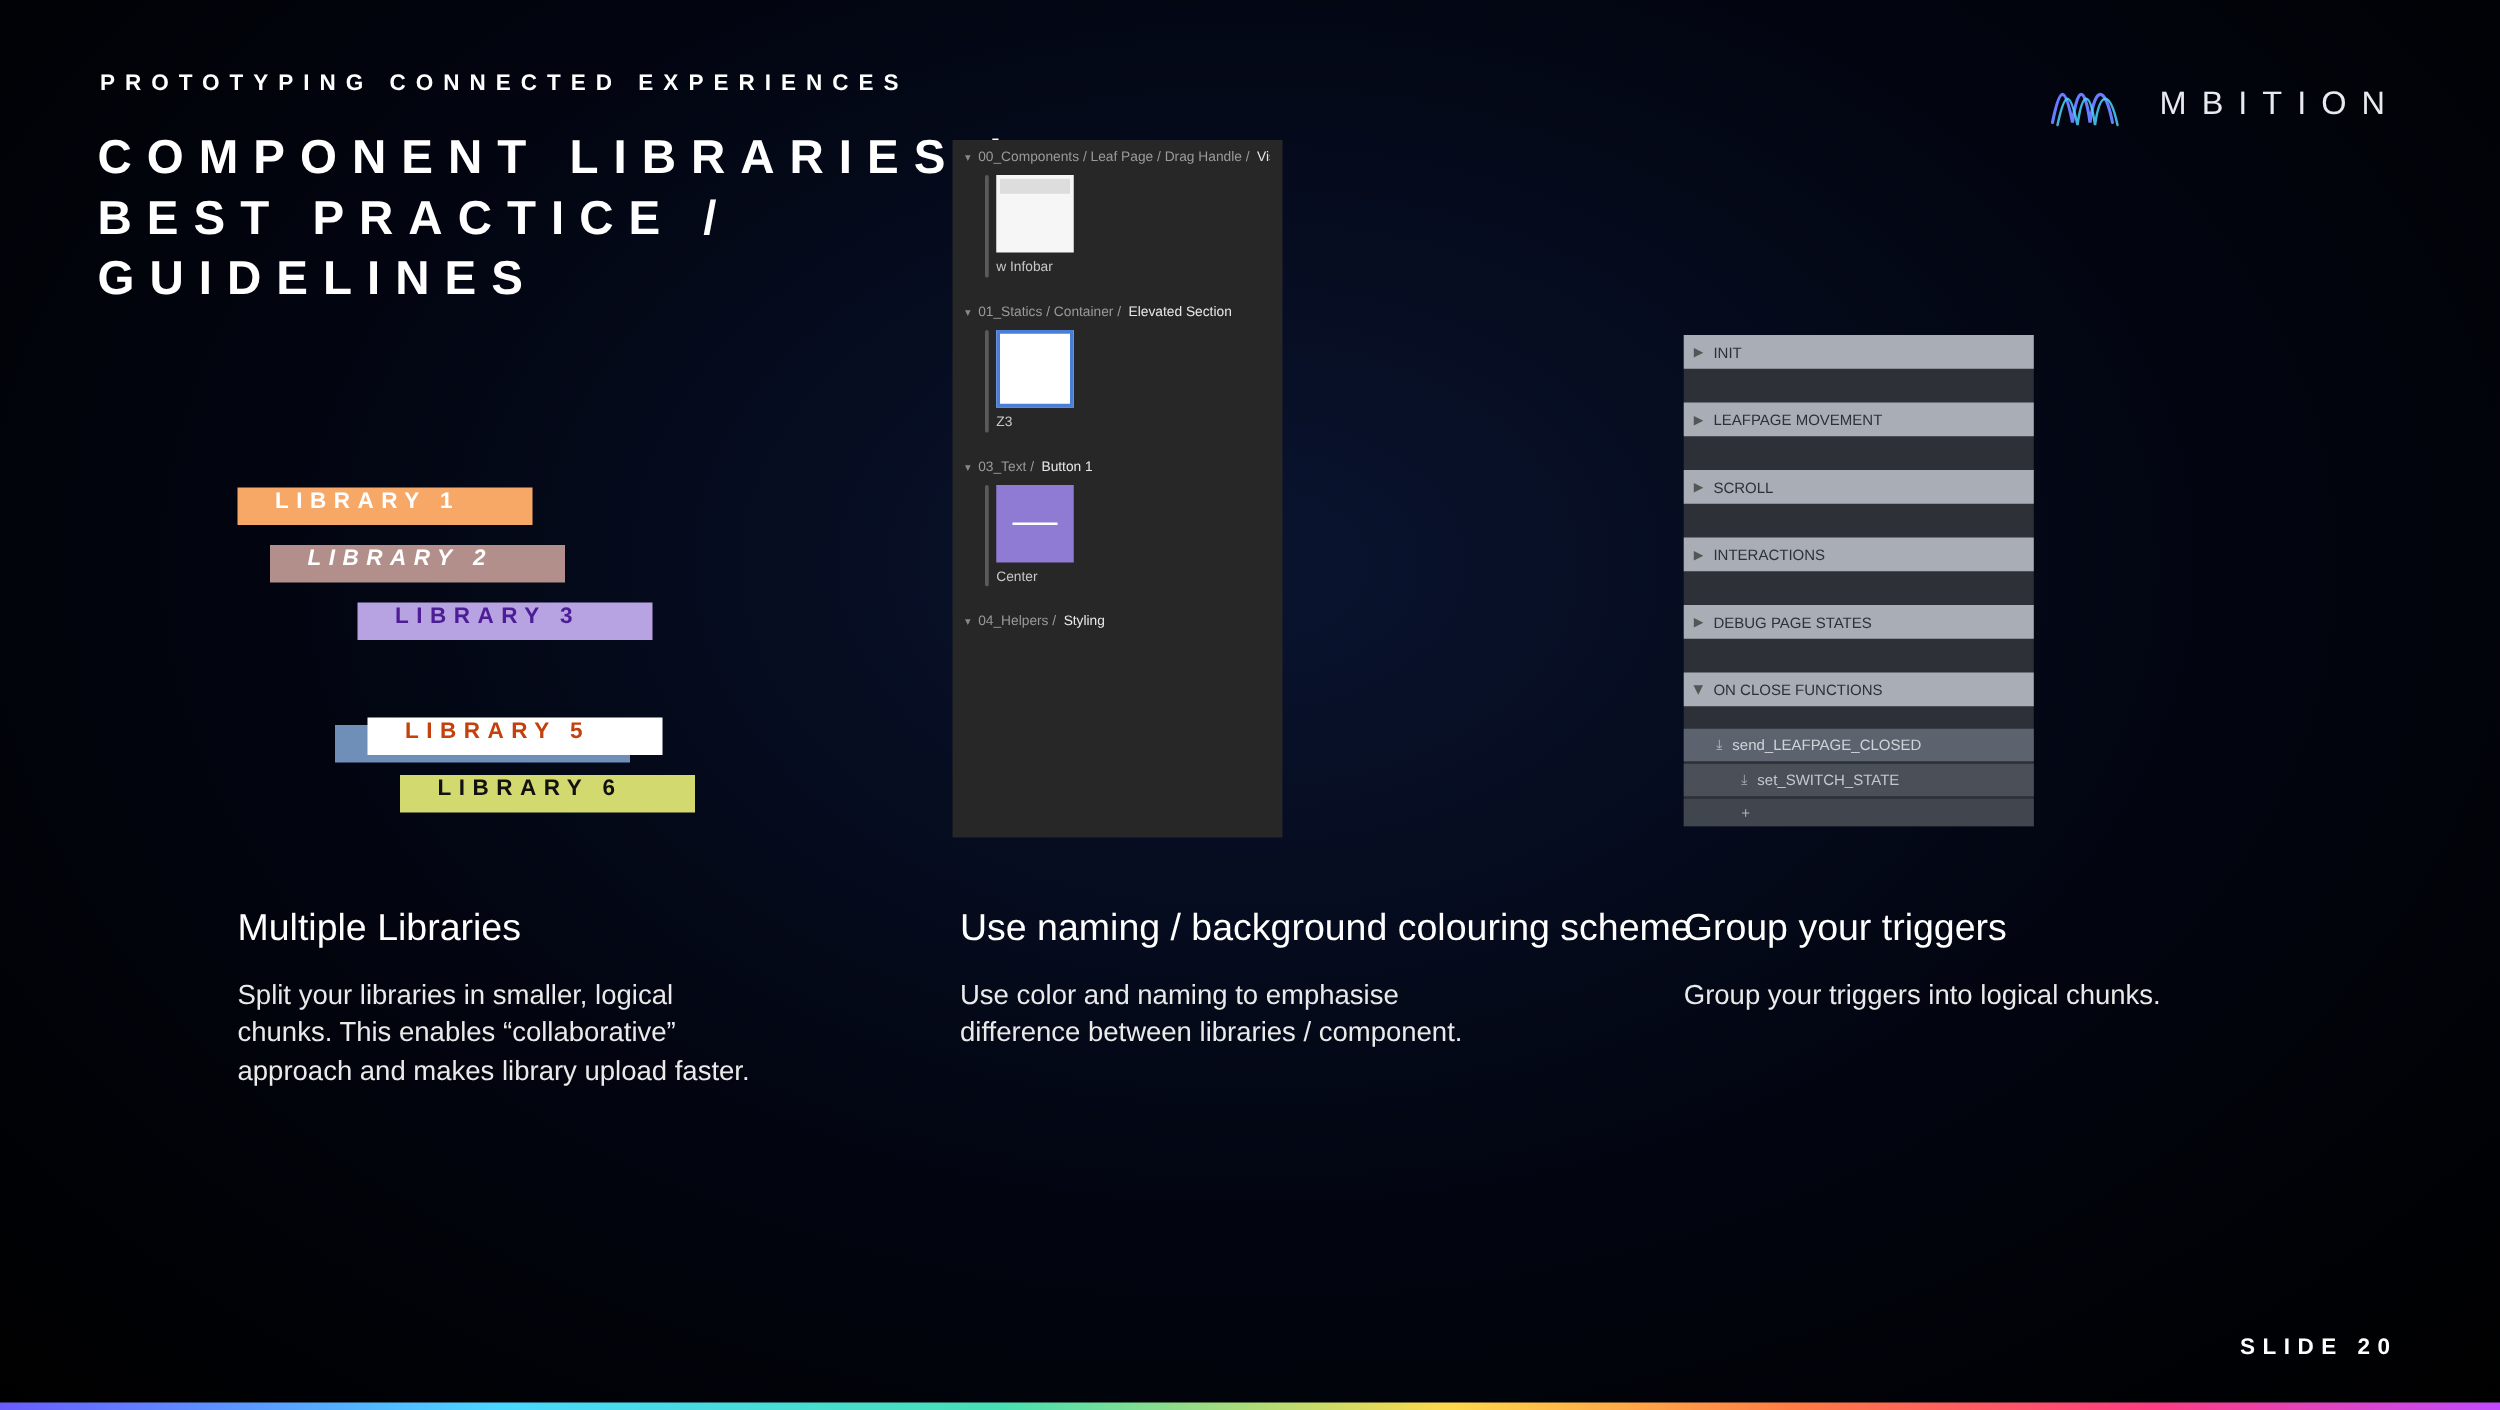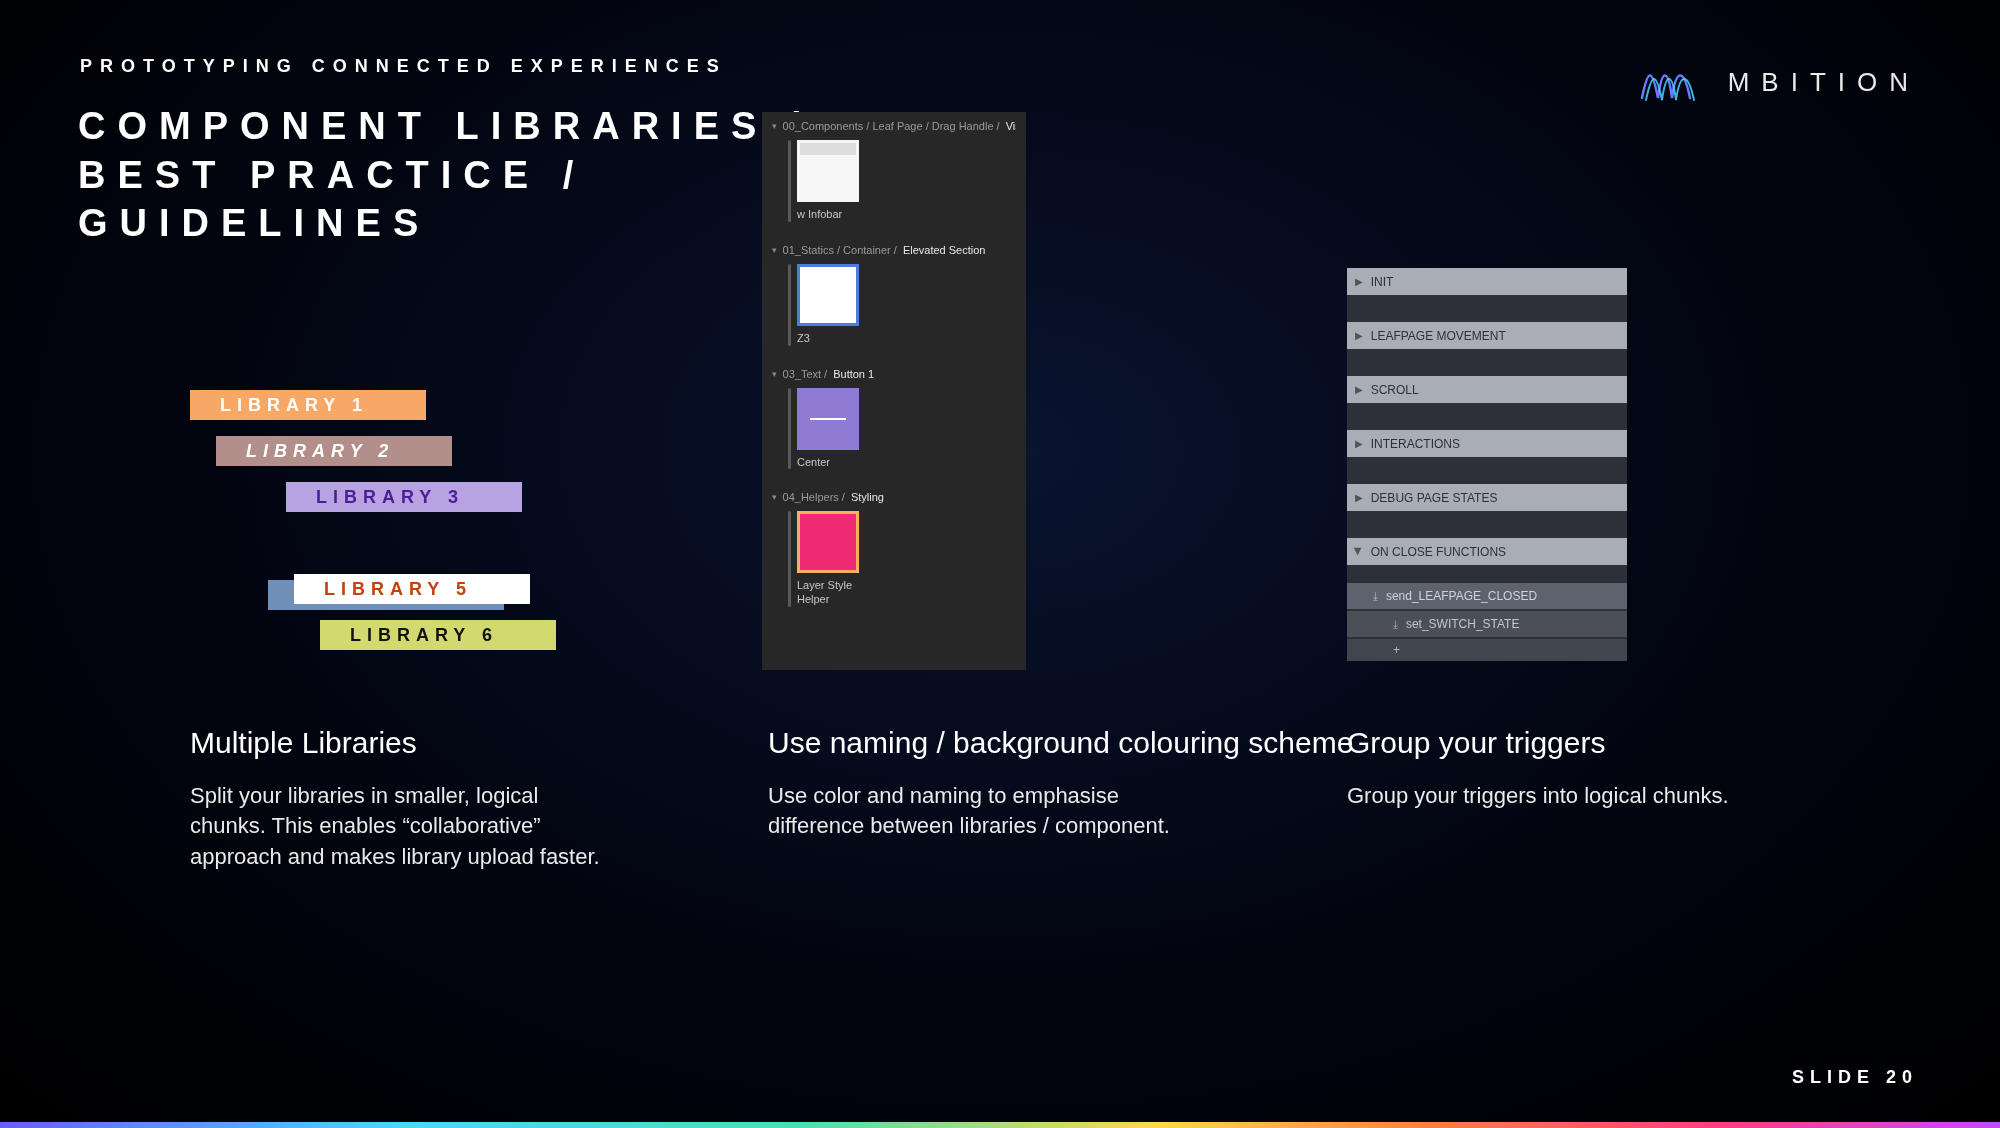--- a/index.html
+++ b/index.html
@@ -52,21 +52,20 @@
   .lib-stack {
     position: absolute;
     top: 390px; left: 190px;
     width: 400px;
   }
   .lib-card {
     position: absolute;
     width: 236px;
     height: 30px;
     display: flex;
-    align-items: center;
     padding-left: 30px;
     font-size: 18px;
     font-weight: 700;
     letter-spacing: 6px;
     color: #222;
   }
   .lib-card.white  { background: #f7a866; color:#fff; }
   .lib-card.c2     { background: #b28f8a; color:#fff;font-style:italic; }
   .lib-card.c3     { background: #b7a2e2; color:#4c1d95;margin-left:44px; }
   .lib-card.c4     { background: #6f8fb9; color:#fff; }
@@ -266,28 +265,20 @@
         <div class="thumb-caption">Center</div>
       </div>
     </div>
   </div>
   <div class="comp-group">
     <div class="comp-bc">
       <span class="tri">▾</span>
       <span>04_Helpers /</span>
       <span class="last">Styling</span>
     </div>
-    <div class="thumb-wrap">
-      <div class="bar"></div>
-      <div>
-        <div class="thumb pink"></div>
-        <div class="thumb-caption" style="white-space:pre-line">Layer Style
-Helper</div>
-      </div>
-    </div>
   </div>
 </div>
 
 <div class="trigger-panel">
   <div class="tg-row">
       <span class="arrow">▶</span>
       <span>INIT</span>
     </div>
   <div class="tg-row">
       <span class="arrow">▶</span>

